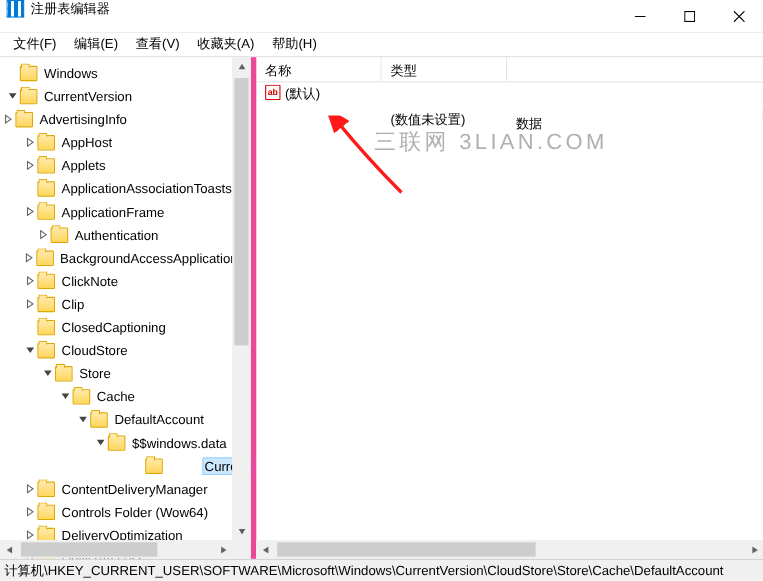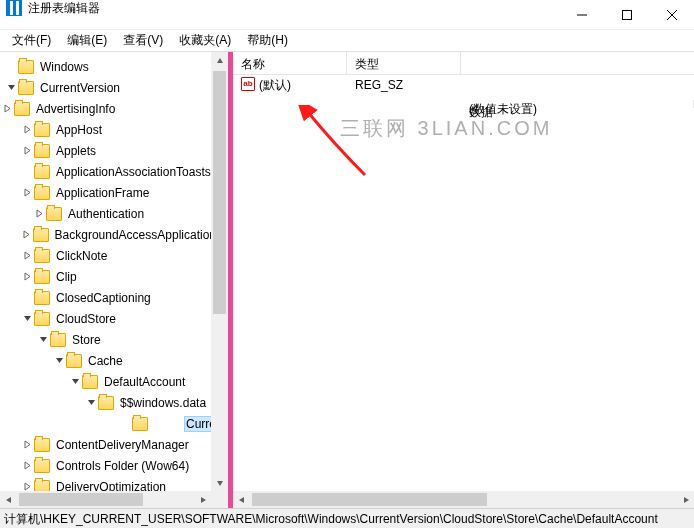--- a/index.html
+++ b/index.html
@@ -329,21 +329,20 @@
       <div class="col-name">名称</div>
       <div class="col-type">类型</div>
       <div class="col-data">数据</div>
     </div>
     <div class="list-body" id="list-body">
         <div class="list-row">
           <div class="cell col-name" style="display: flex; align-items: flex-start;">
             <span class="reg-icon sz">ab</span>
             <span>(默认)</span>
           </div>
-          <div class="cell col-type">REG_SZ</div>
           <div class="cell col-data">(数值未设置)</div>
         </div>
       </div>
     <div class="hscroll" style="right:0">
       <div class="sb-btn">
           <svg viewBox="0 0 8 8">
             <polygon points="6,1 6,7 1,4"></polygon>
           </svg>
         </div>
       <div class="sb-track">

